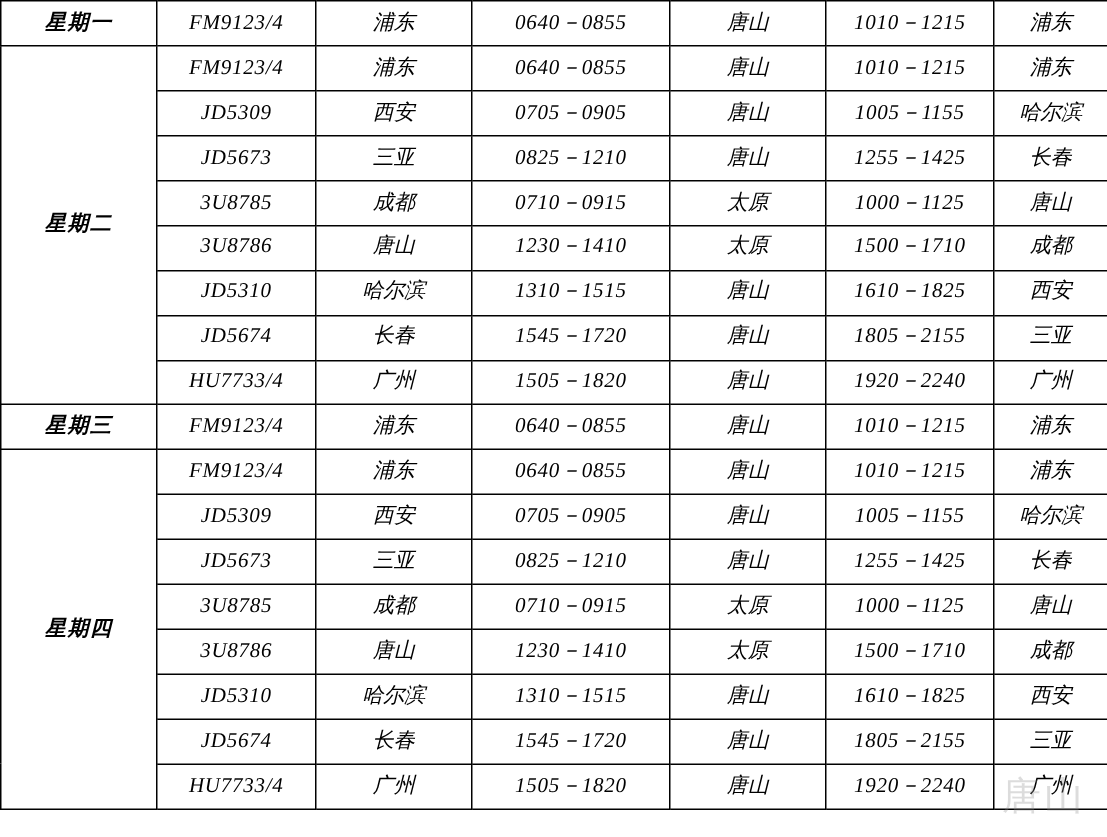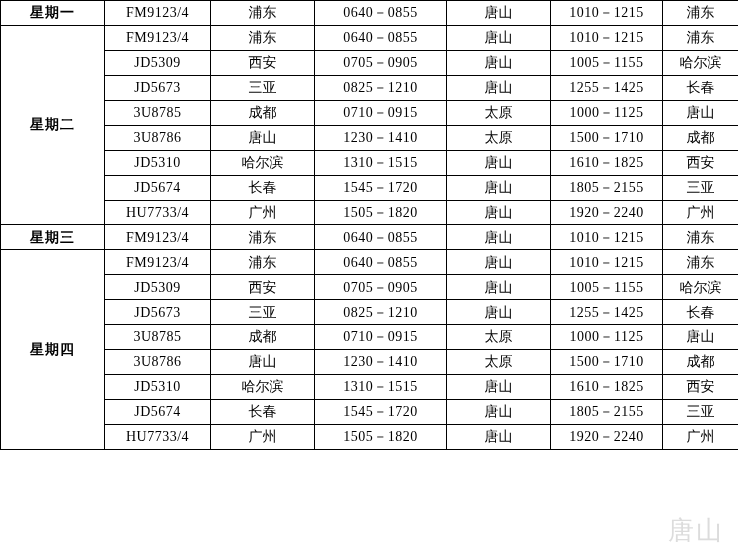--- a/index.html
+++ b/index.html
@@ -9,22 +9,23 @@
   }
   body {
     width: 738px;
     height: 558px;
     overflow: hidden;
     font-family: "Liberation Serif", "DejaVu Serif", serif;
   }
   #sched {
     border-collapse: collapse;
     width: 738px;
-    height: 450px;
+    height: 540px;
     table-layout: fixed;
+    font-style: italic;
   }
   #sched td {
     border: 1px solid #000000;
     text-align: center;
     vertical-align: middle;
     font-size: 14px;
     color: #000000;
     padding: 0;
     line-height: 1.1;
     white-space: nowrap;

